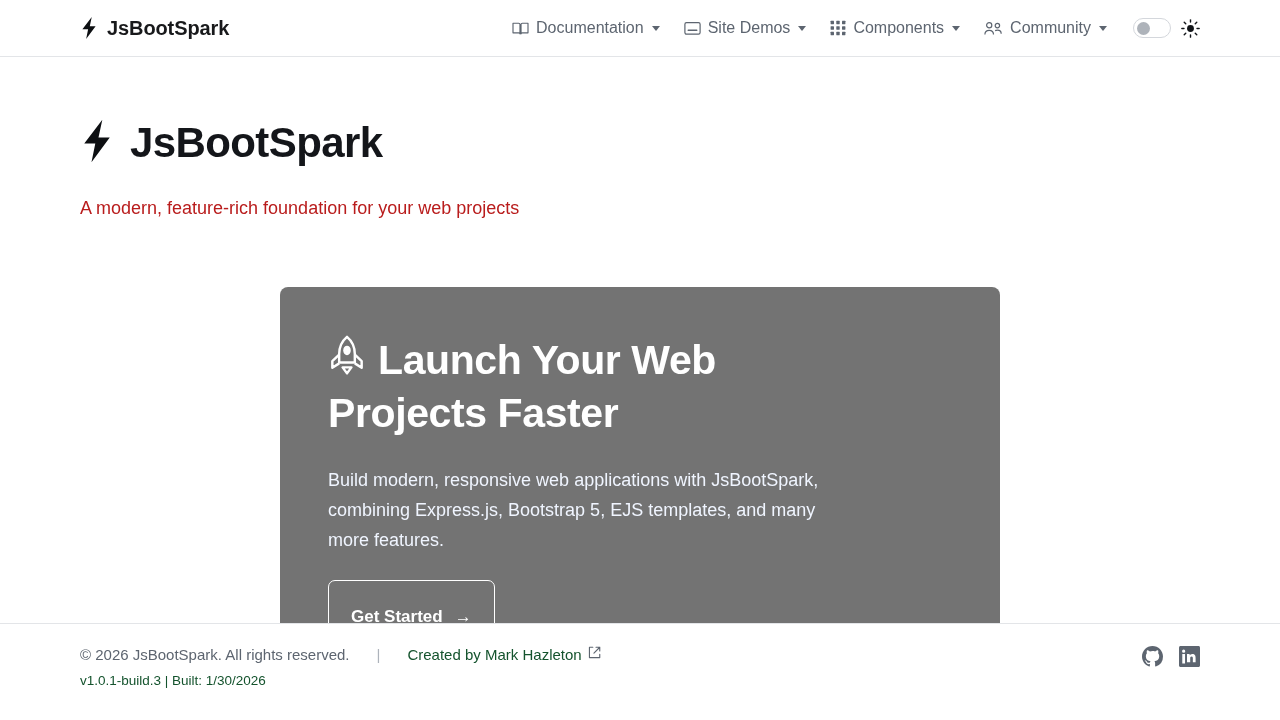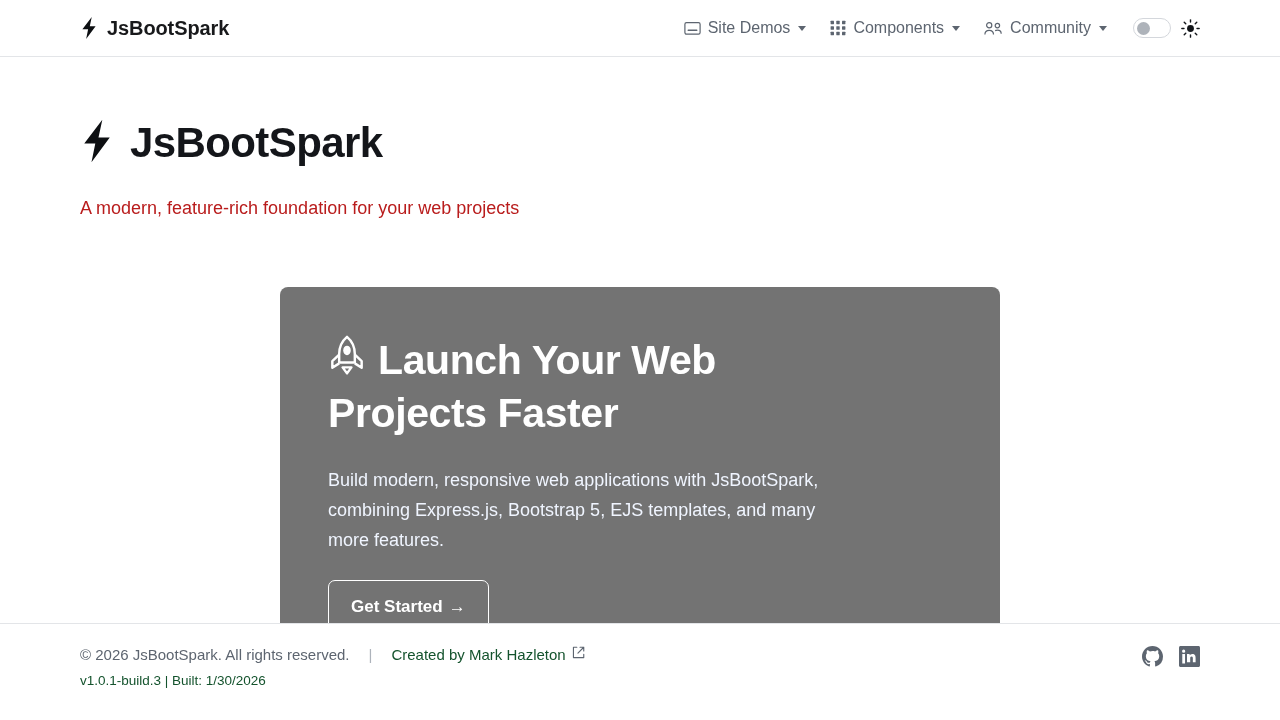--- a/index.html
+++ b/index.html
@@ -150,23 +150,23 @@
   .hero-text {
     margin-top: 27px;
     font-size: 18px;
     line-height: 1.68;
     color: #f0f5ff;
     max-width: 512px;
   }
   .hero-btn {
     display: inline-flex;
     align-items: center;
-    gap: 6px;
+    gap: 12px;
     margin-top: 24px;
-    padding: 16px 22px;
+    padding: 26px 22px;
     border: 1.5px solid #ffffff;
     border-radius: 7px;
     background: transparent;
     color: #ffffff;
     font-size: 17px;
     font-weight: bold;
     cursor: pointer;
     font-family: "Liberation Sans", sans-serif;
   }
 
@@ -183,21 +183,21 @@
   .footer-left {
     position: absolute;
     left: 80px;
     top: 21px;
   }
   .footer-line1 {
     display: flex;
     align-items: flex-end;
     font-size: 15px;
     color: #5d6570;
-    gap: 8px;
+    gap: 16px;
   }
   .footer-sep { margin: 0 11px; color: #adb3bb; }
   .footer-link {
     color: #14532d;
     text-decoration: none;
     display: inline-flex;
     align-items: center;
     gap: 5px;
     cursor: pointer;
   }
@@ -225,20 +225,30 @@
     <span class="brand-icon">
       <svg width="18" height="22" viewBox="0 0 16 20" aria-hidden="true">
         <path d="M10.5 0 L2 11.2 L7.2 11.2 L5.4 20 L14 8.4 L8.7 8.4 Z" fill="#0d0f12"></path>
       </svg>
     </span>
     <span class="brand-name">JsBootSpark</span>
   </a>
 
   <div class="nav-items">
 
+    <div class="nav-item">
+      <span class="nav-icon">
+        <svg width="17" height="15" viewBox="0 0 17 15" aria-hidden="true">
+          <path d="M1 2.2h5.6c.9 0 1.4.5 1.4 1.2v9.4c0-.6-.5-1-1.4-1H1zM16 2.2h-5.6c-.9 0-1.4.5-1.4 1.2v9.4c0-.6.5-1 1.4-1H16z" fill="none" stroke="#5d6570" stroke-width="1.15" stroke-linejoin="round"></path>
+          <path d="M8.5 3.6v9.2" stroke="#5d6570" stroke-width="1.1"></path>
+        </svg>
+      </span>
+      <span>Documentation</span>
+      <span class="caret"></span>
+    </div>
 
     <div class="nav-item">
       <span class="nav-icon">
         <svg width="17" height="15" viewBox="0 0 17 15" aria-hidden="true">
           <rect x="0.9" y="1.6" width="15.2" height="11.6" rx="1.6" fill="none" stroke="#5d6570" stroke-width="1.2"></rect>
           <rect x="3.6" y="8.6" width="9.8" height="1.5" rx="0.5" fill="#5d6570"></rect>
         </svg>
       </span>
       <span>Site Demos</span>
       <span class="caret"></span>

